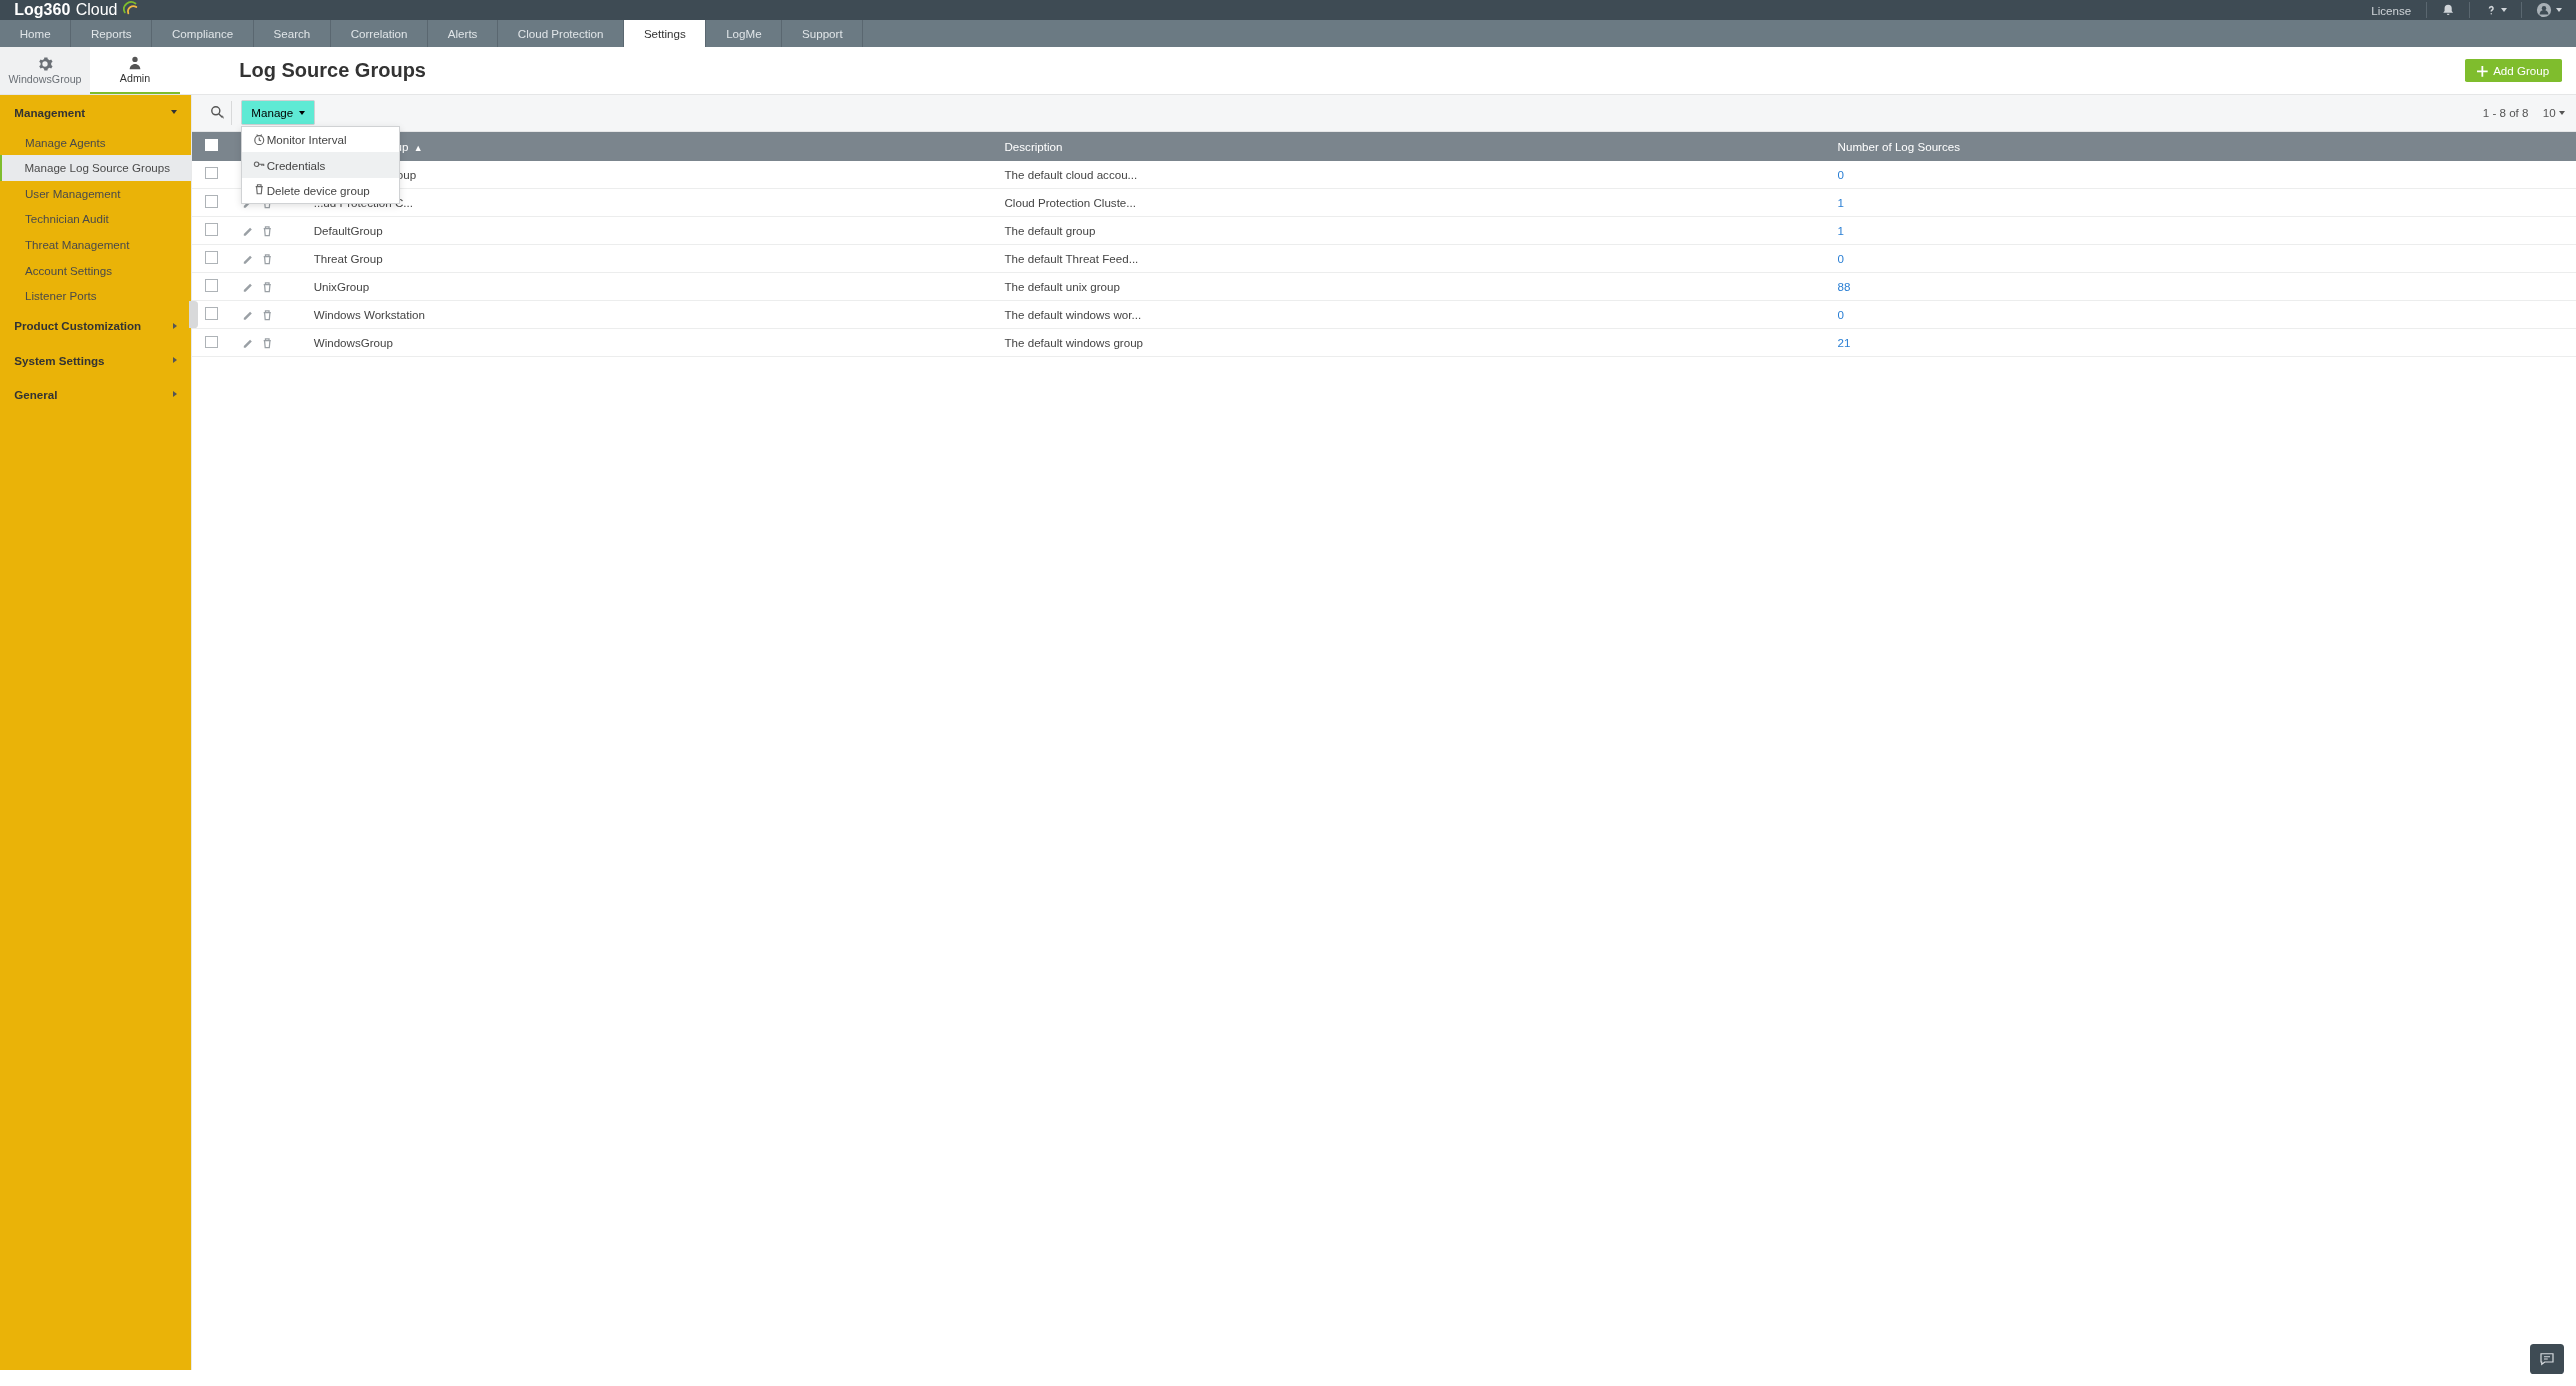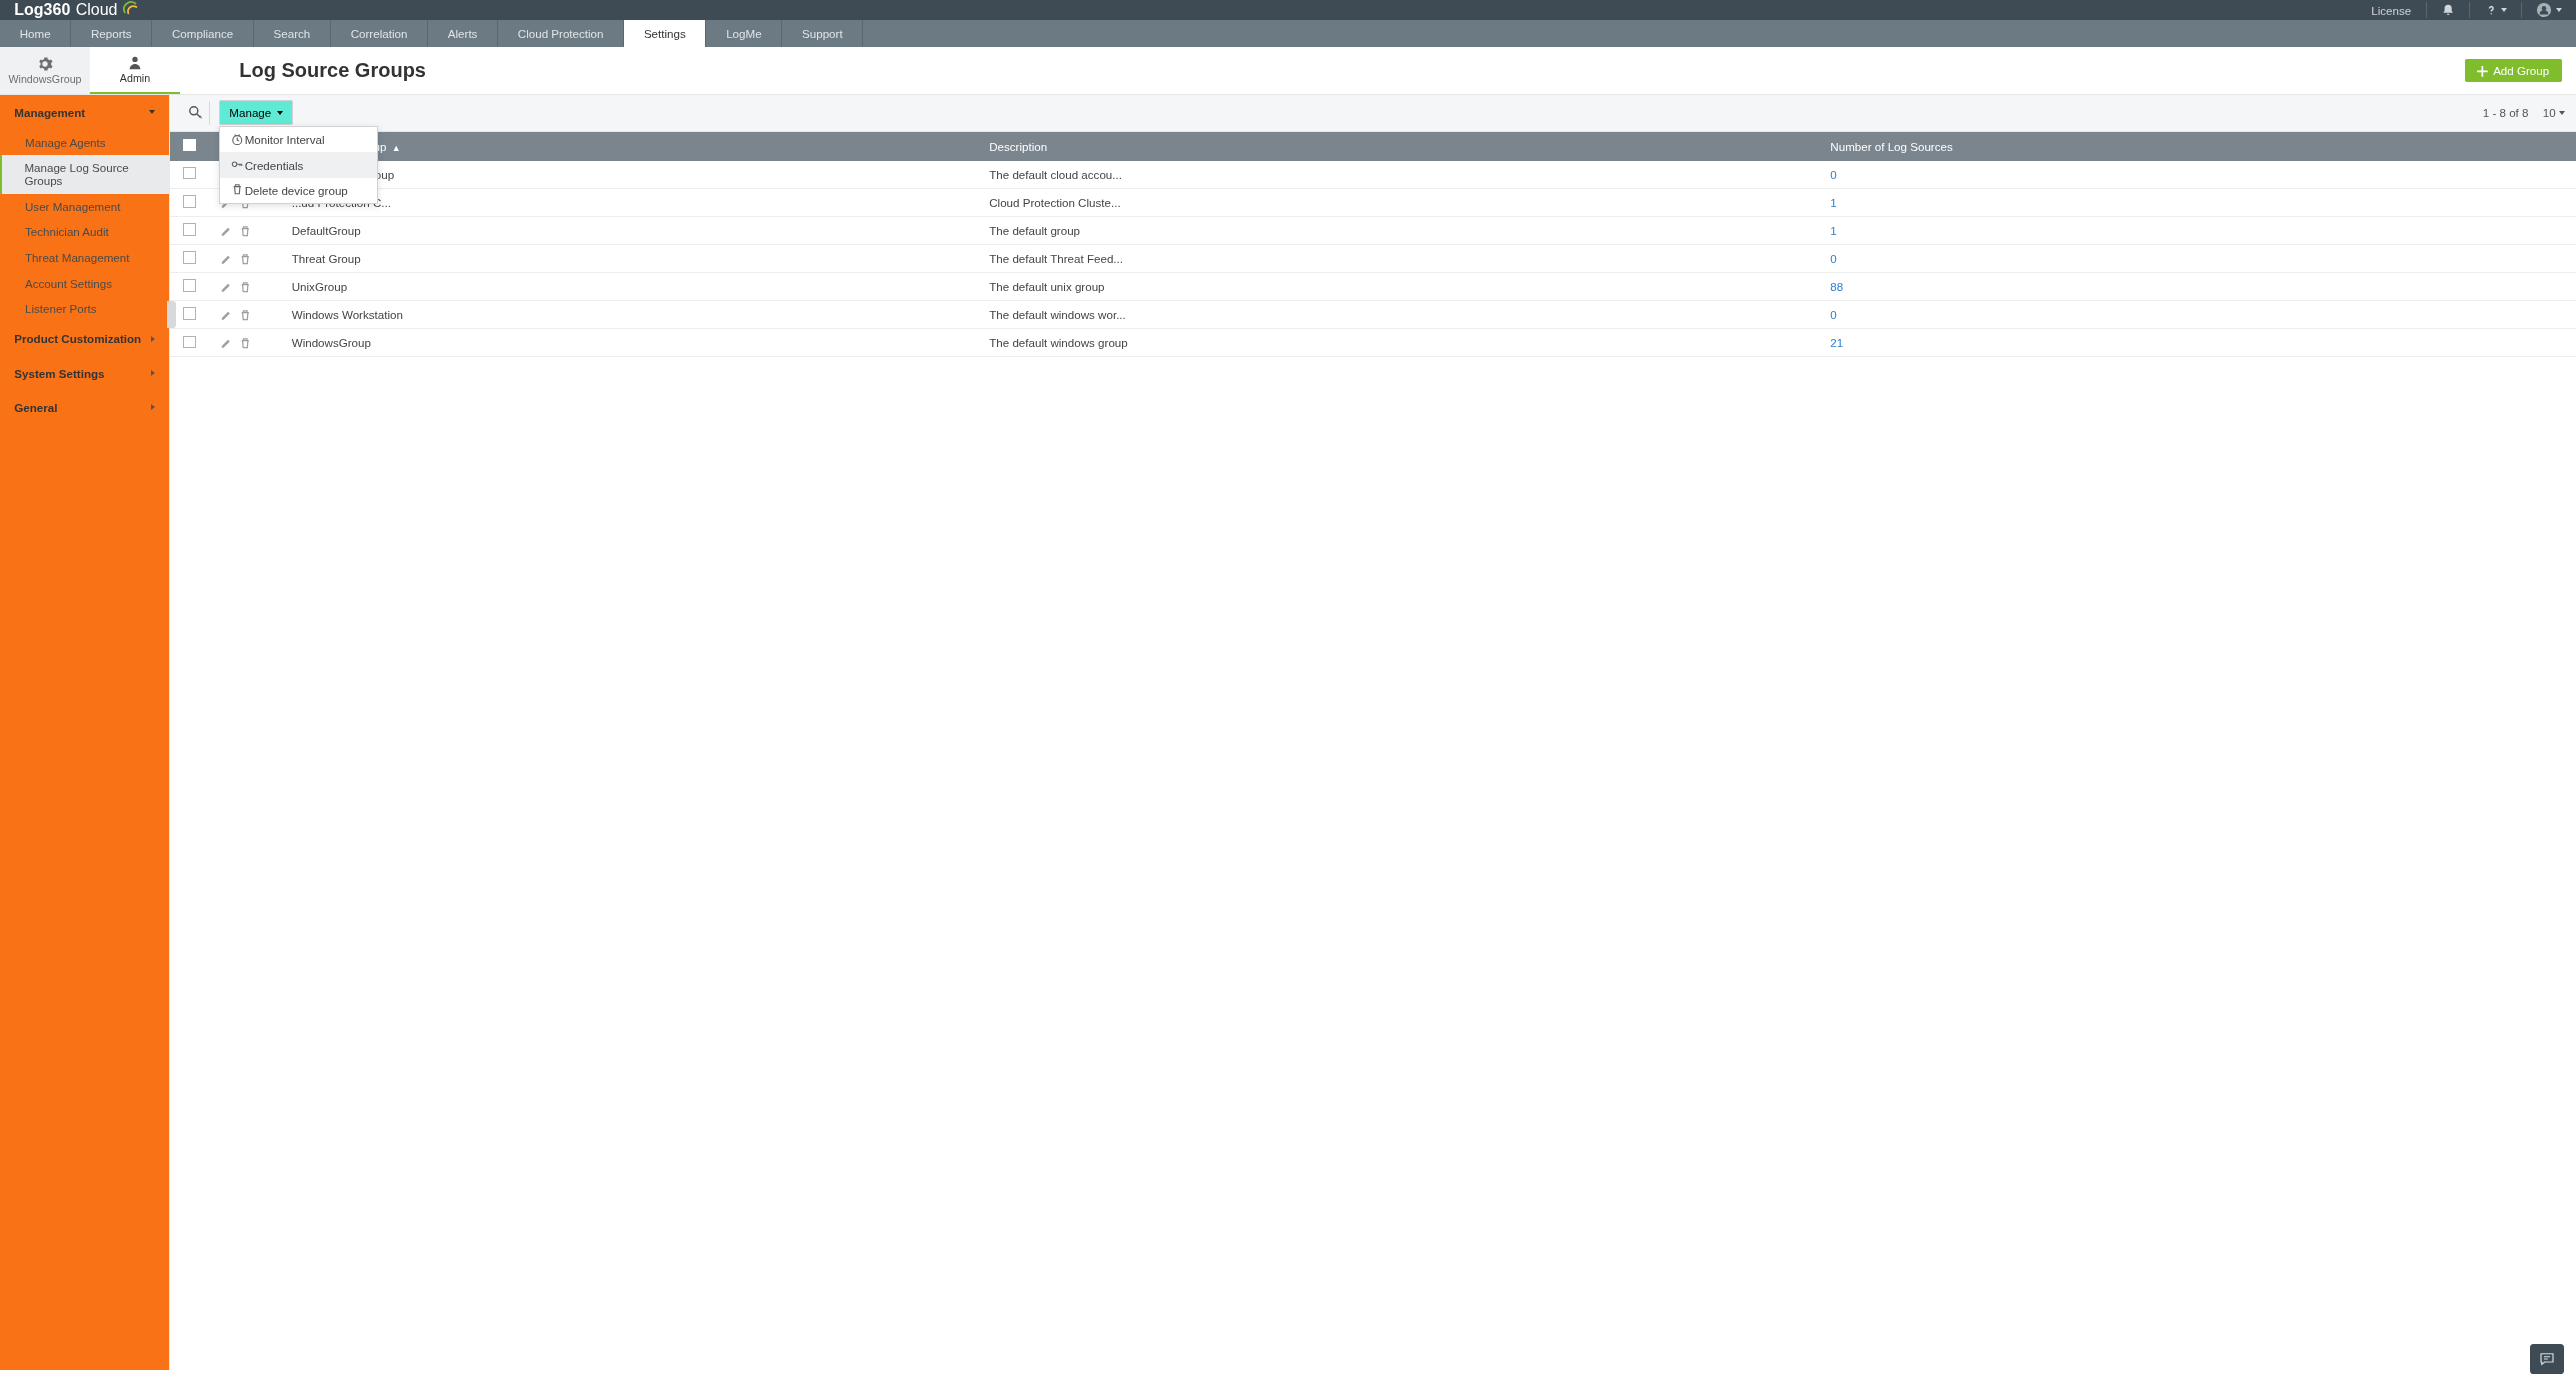--- a/index.html
+++ b/index.html
@@ -26,21 +26,21 @@
 .sub-nav-tab.active { background: #fff; color: #333; border-bottom: 2.7px solid #7fbd2d; }
 .sub-nav-tab svg { width: 16px; height: 16px; fill: #555; }
 .sub-nav-tab.inactive svg { fill: #6b7076; }
 
 .page-header { flex: 1; display: flex; align-items: center; padding: 0 14.3px; border-bottom: 0.9px solid #e5e6e7; height: 48px; }
 .page-title { font-size: 20px; font-weight: 600; color: #333; margin-left: 45px; }
 .add-group-btn { margin-left: auto; background: #7fbd2d; color: #fff; padding: 5.4px 12.5px; border: none; border-radius: 1.8px; font-size: 11.6px; cursor: pointer; display: inline-flex; align-items: flex-end; gap: 5.4px; }
 
 
 .main-layout { display: flex; }
-.sidebar { width: 170px; background: #f97316; min-height: calc(100vh - 111px); border-right: 0.9px solid #e8e9ea; position: relative; }
+.sidebar { width: 192px; background: #eab308; min-height: calc(100vh - 111px); border-right: 0.9px solid #e8e9ea; position: relative; }
 .sidebar-section-header { display: flex; align-items: center; justify-content: space-between; padding: 10.7px 14.3px; font-weight: 600; font-size: 11.6px; color: #333; cursor: pointer; }
 .sidebar-item { padding: 6.3px 14.3px 6.3px 25px; font-size: 11.6px; color: #4a4a4a; cursor: pointer; }
 .sidebar-item.active { background: #e8eaec; border-left: 2.7px solid #7fbd2d; padding-left: 22.4px; }
 .sidebar-collapse-handle { position: absolute; right: -7.2px; top: 206px; width: 9px; height: 27px; background: #d8d9da; border-radius: 0 3.6px 3.6px 0; cursor: pointer; }
 
 .content { flex: 1; padding: 0; position: relative; }
 
 
 .table-toolbar { display: flex; align-items: center; padding: 5.4px 10.7px; border-bottom: 0.9px solid #e5e6e7; background: #f5f6f7; }
 .toolbar-search-icon { padding: 3.6px 7.2px; cursor: pointer; border-right: 0.9px solid #d8d9da; margin-right: 9px; }

